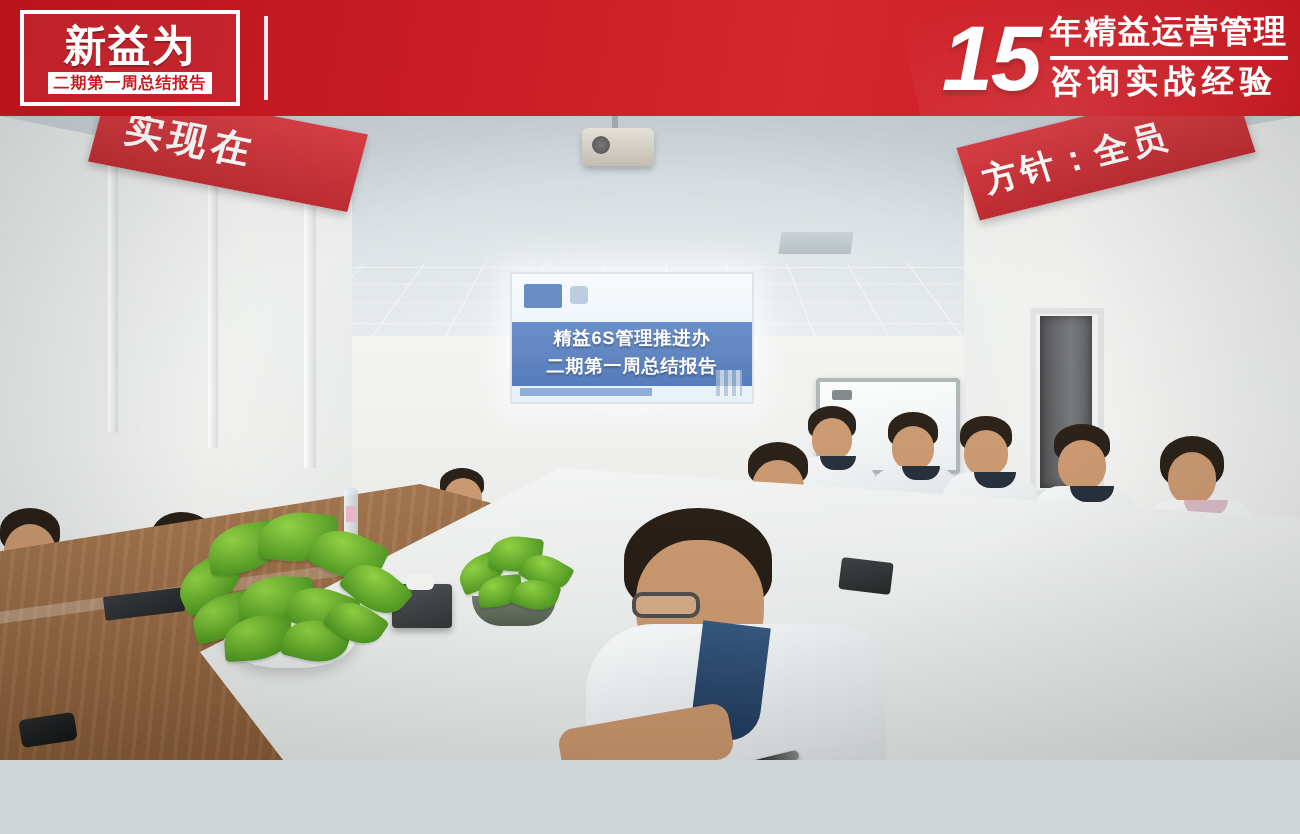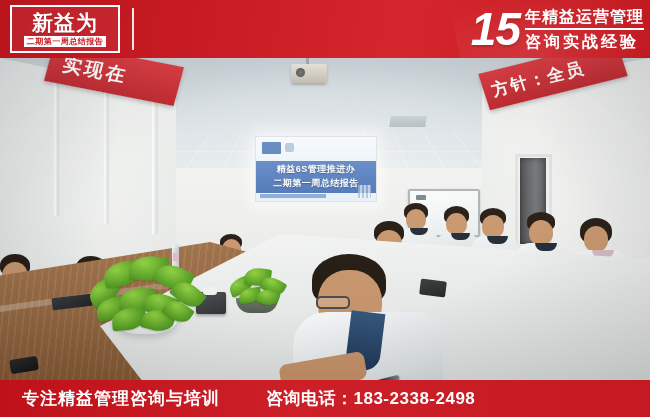--- a/index.html
+++ b/index.html
@@ -536,18 +536,14 @@
     <div class="pen-fg"></div>
 
     <div class="person" style="right:-4px;top:250px;">
       
     </div>
 
     <div class="warmth"></div>
     <div class="vignette"></div>
   </div>
 
-  <div class="footer">
-    <div class="footer-left">专注精益管理咨询与培训</div>
-    <div class="footer-right">咨询电话：183-2338-2498</div>
-  </div>
 
 </div>
 
 </body></html>

